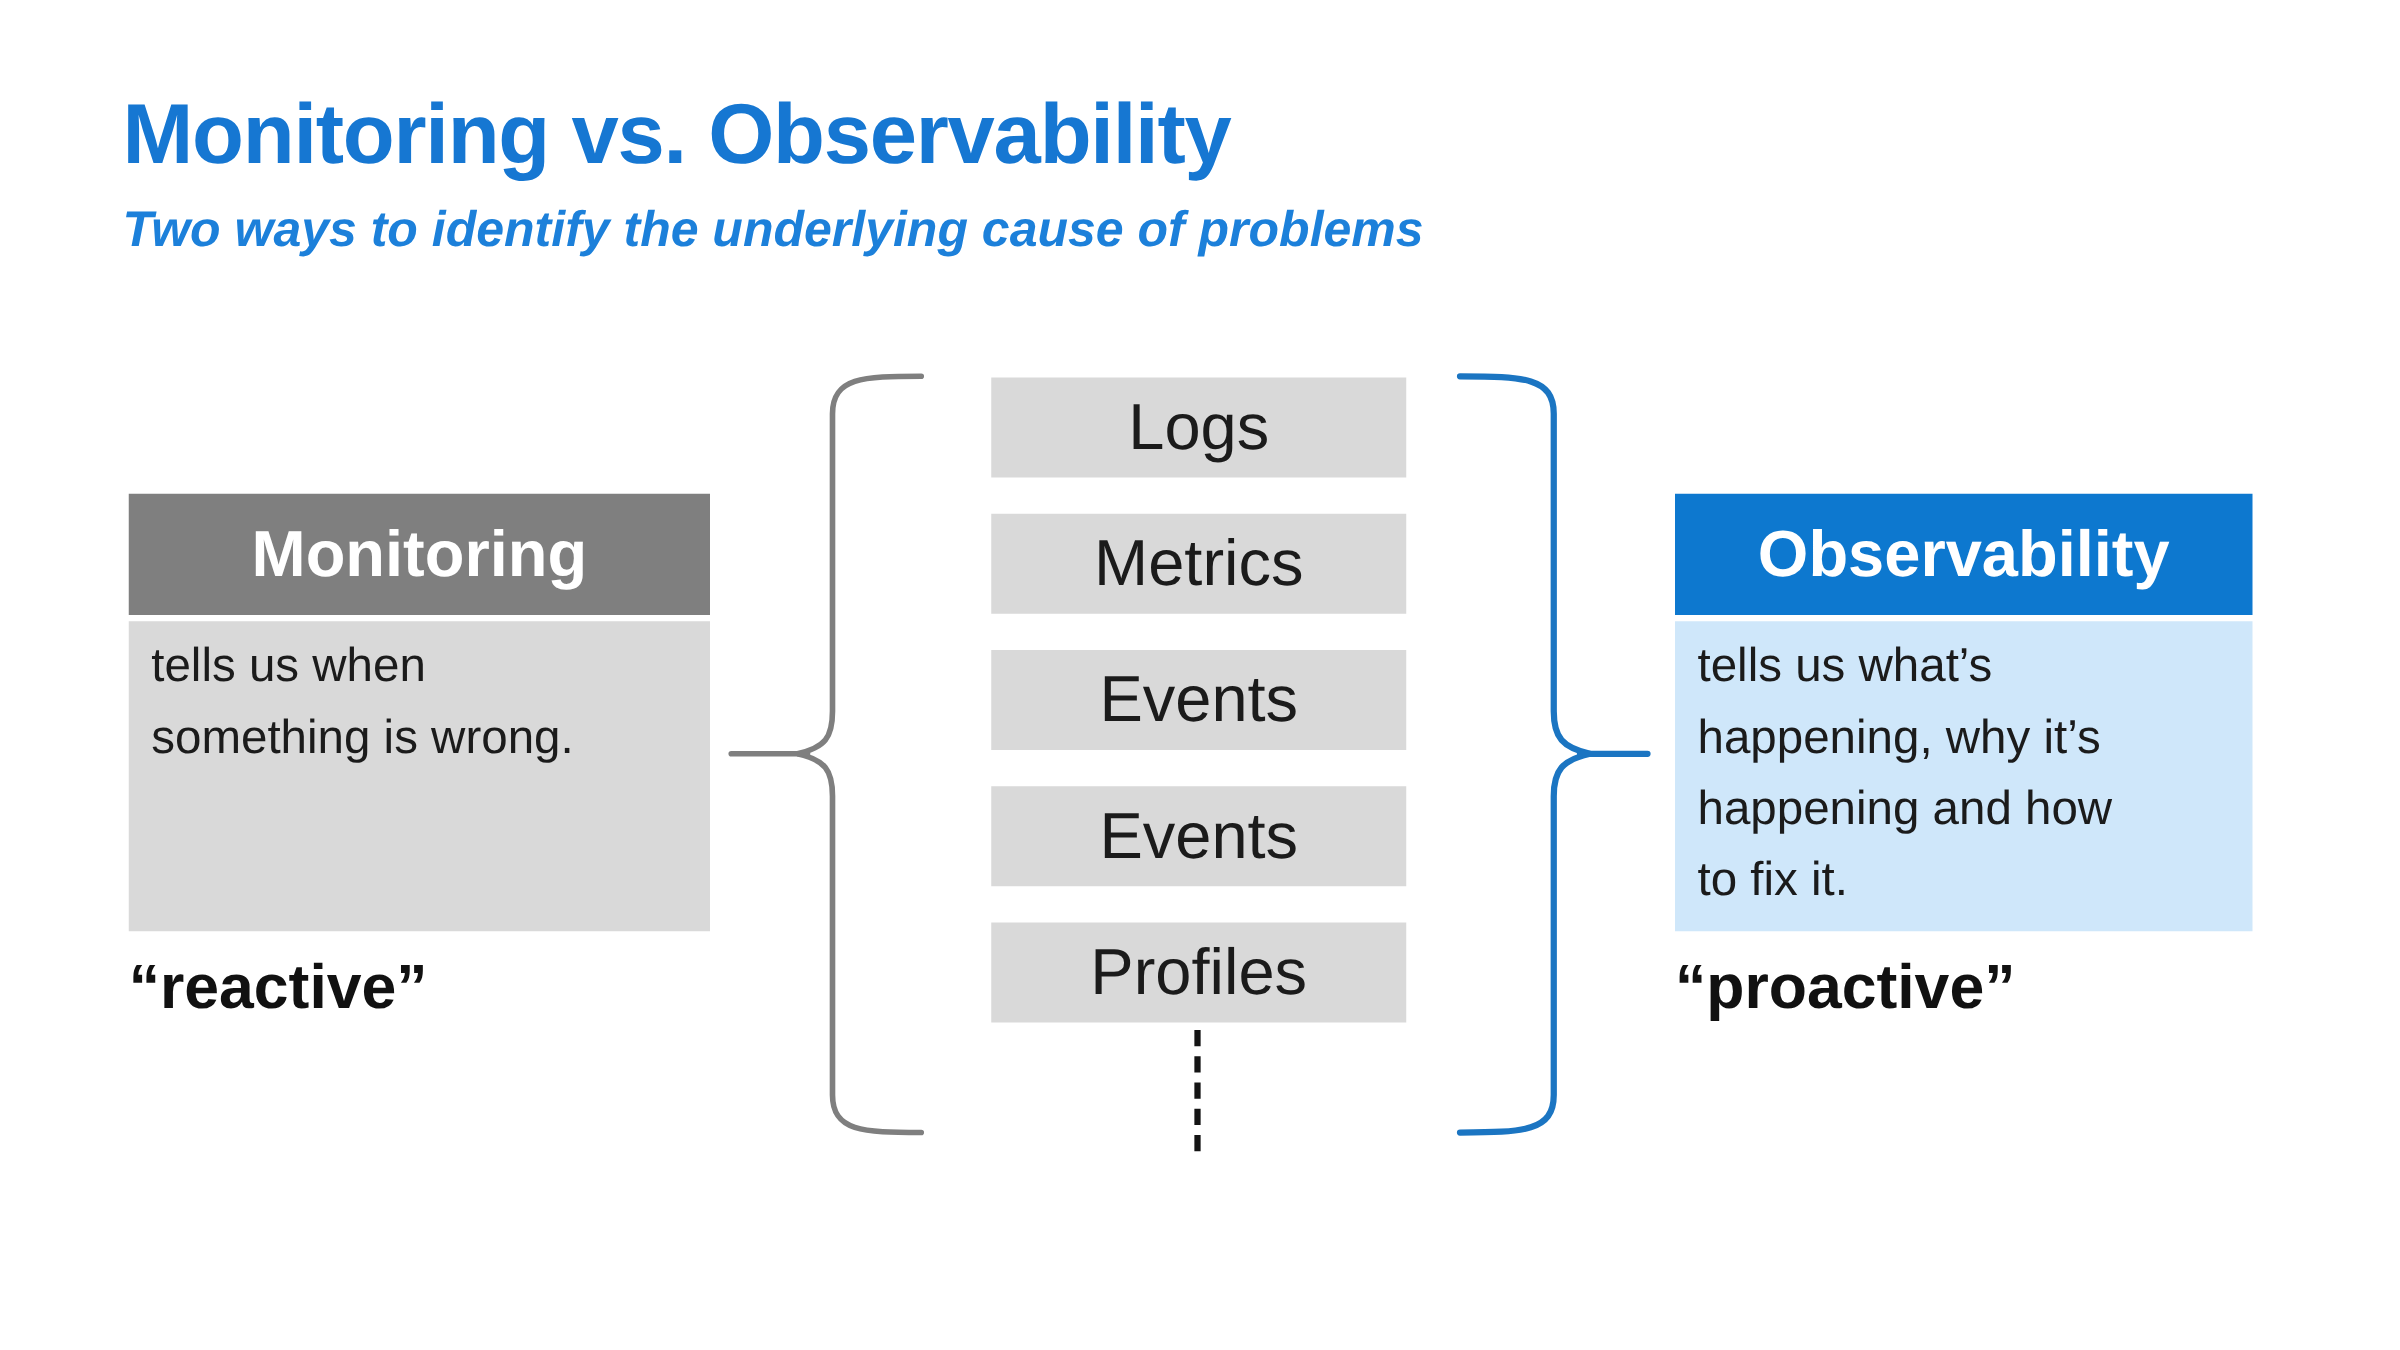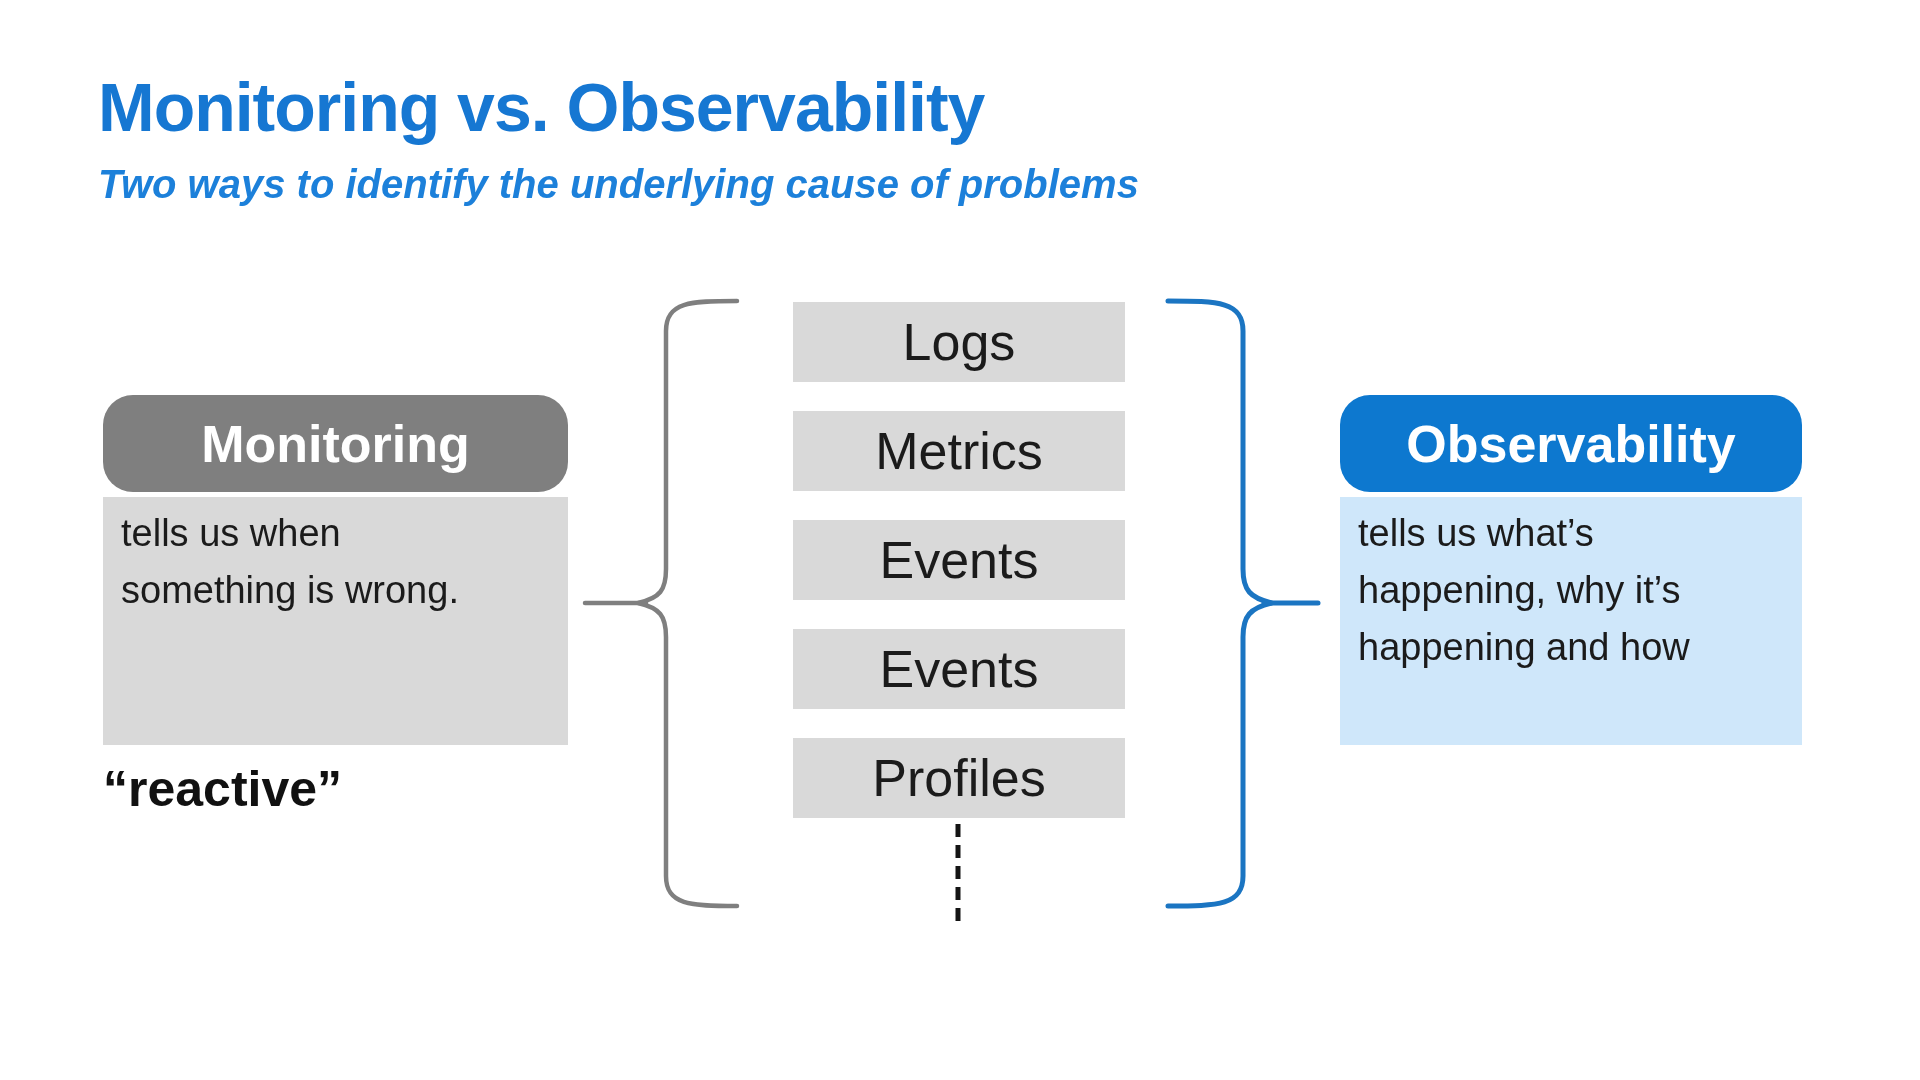--- a/index.html
+++ b/index.html
@@ -50,21 +50,20 @@
   .card-observability { left: 1340px; width: 462px; }
 
   .card-header {
     height: 97px;
     display: flex;
     align-items: center;
     justify-content: center;
     font-size: 52px;
     font-weight: 700;
     color: #ffffff;
-    border-radius: 30px;
   }
   .card-header.gray { background: var(--monitoring-header-gray, #7f7f7f); }
   .card-header.blue { background: var(--observability-header-blue, #0d78cf); }
 
   .card-body {
     margin-top: 5px;
     height: 248px;
     padding: 8px 18px;
     font-size: 38px;
     line-height: 1.5;
@@ -137,16 +136,18 @@
     <div class="signal">Events</div>
     <div class="signal">Profiles</div>
   </div>
 
   <section class="card card-observability">
     <div class="card-header blue">Observability</div>
     <div class="card-body blue">
       <div>tells us what’s</div>
       <div>happening, why it’s</div>
       <div>happening and how</div>
+      <div>to fix it.</div>
     </div>
   </section>
+  <div class="tagline tagline-observability">“proactive”</div>
 
 </div>
 
 </body></html>

